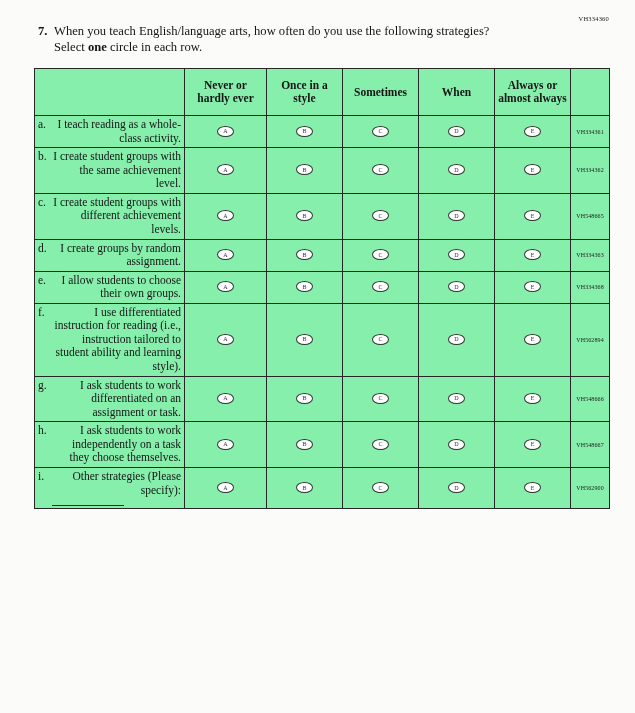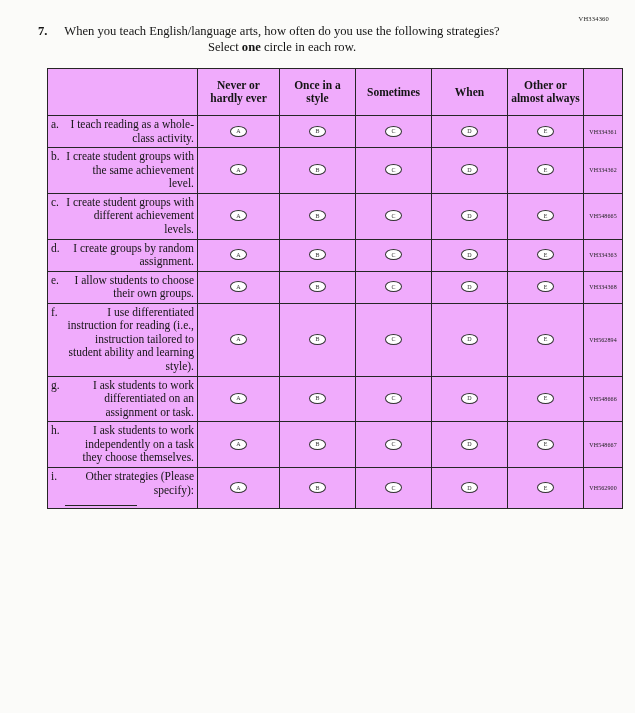--- a/index.html
+++ b/index.html
@@ -16,28 +16,28 @@
     position:absolute; top:15px; right:26px;
     font-size:6.5px; letter-spacing:0.2px; color:#222;
   }
 
   .question {
     position:absolute; top:23px; left:38px; width:472px;
     font-size:12.6px; line-height:1.3;
     display:flex;
   }
   .q-num { font-weight:bold; flex:0 0 16px; }
-  .q-text { flex:1;text-align:center; }
+  .q-text { flex:1; }
   .b { font-weight:bold; }
 
   table.survey {
-    position:absolute; top:68px; left:47px;
+    position:absolute; top:68px; left:34px;
     width:575px;
     border-collapse:collapse; table-layout:fixed;
-    background:#f0abfc;
+    background:#86efac;
   }
   table.survey th, table.survey td {
     border:1px solid #262626;
     padding:2px 3px;
     overflow:hidden;
   }
   th.hdr {
     font-size:11.5px; font-weight:bold; line-height:1.12;
     text-align:center; vertical-align:middle;
     height:42px;
@@ -93,21 +93,21 @@
         <col style="width:76px">
         <col style="width:39px">
     </colgroup>
     <tbody>
         <tr>
       <th class="hdr"></th>
       <th class="hdr">Never or hardly ever</th>
       <th class="hdr">Once in a style</th>
       <th class="hdr">Sometimes</th>
       <th class="hdr">When</th>
-      <th class="hdr">Other or almost always</th>
+      <th class="hdr">Always or almost always</th>
       <th class="hdr"></th>
     </tr>
 
     <tr>
       <td class="label-cell">
             <div class="label-wrap">
               <span class="row-letter">a.</span>
               <span class="row-label">I teach reading as a whole-class activity.</span>
             </div>
           </td>

